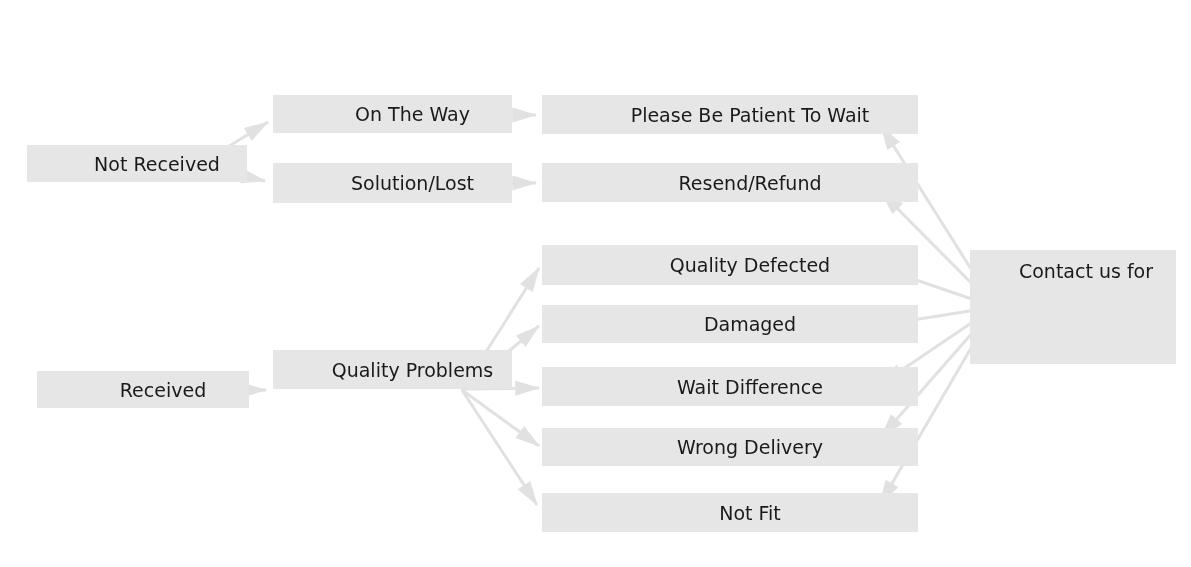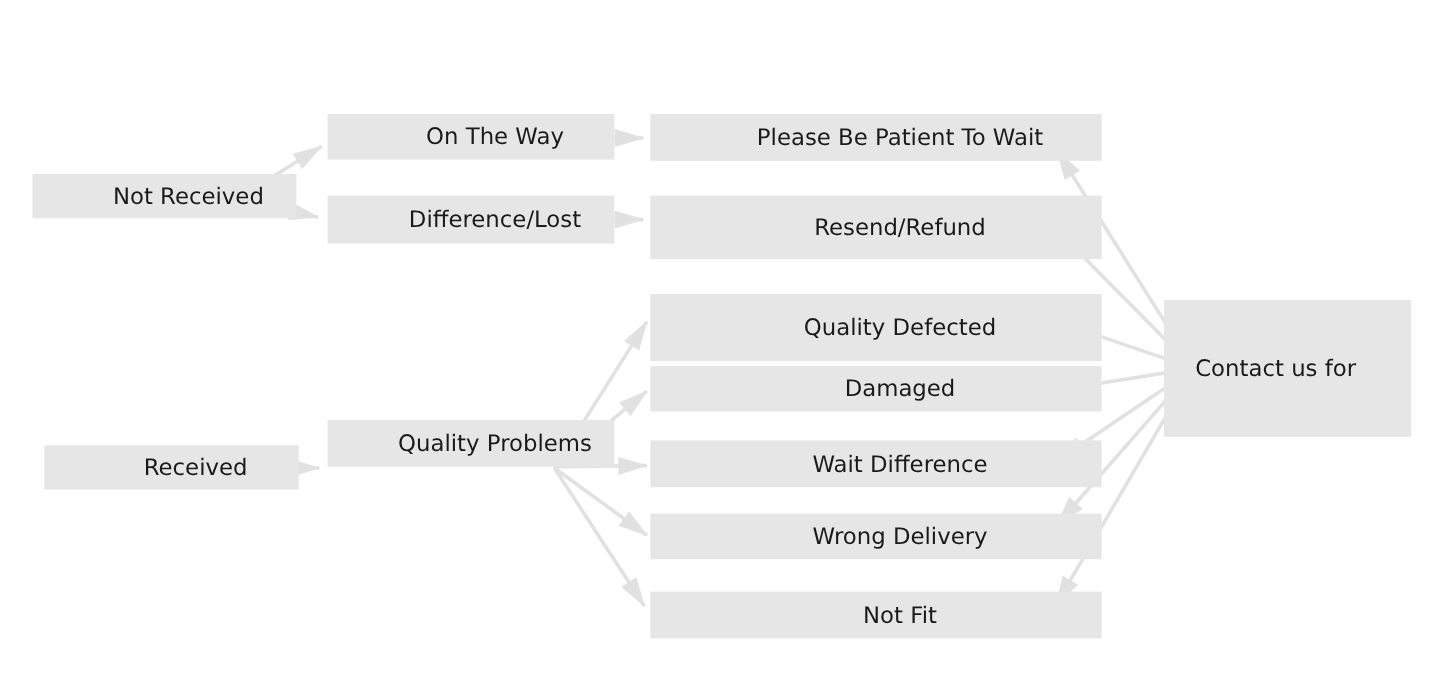--- a/index.html
+++ b/index.html
@@ -25,31 +25,31 @@
     font-size:19px;
     display:flex;align-items:center;justify-content:center;
     text-align:center;
     white-space:nowrap;
     padding-left:40px;
   }
   #n-not-received   {left:27px;  top:145px; width:180px; height:37px;}
   #n-on-the-way     {left:273px; top:95px;  width:199px; height:38px;}
   #n-returened-lost {left:273px; top:163px; width:199px; height:40px;}
   #n-please-wait    {left:542px; top:95px;  width:336px; height:39px;}
-  #n-resend-refund  {left:542px; top:163px; width:336px; height:53px;text-align:center;}
-  #n-quality-defected{left:542px;top:245px; width:336px; height:56px;}
+  #n-resend-refund  {left:542px; top:163px; width:336px; height:39px;text-align:center;}
+  #n-quality-defected{left:542px;top:245px; width:336px; height:40px;}
   #n-damaged        {left:542px; top:305px; width:336px; height:38px;}
   #n-color-difference{left:542px;top:367px; width:336px; height:39px;}
   #n-wrong-delivery {left:542px; top:428px; width:336px; height:38px;}
   #n-not-fit        {left:542px; top:493px; width:336px; height:39px;}
   #n-received       {left:37px;  top:371px; width:172px; height:37px;}
   #n-quality-problems{left:273px;top:350px; width:199px; height:39px;}
   #n-contact{
     left:970px; top:250px; width:206px; height:114px;
-    flex-direction:column;align-items:flex-start;justify-content:center;
+    flex-direction:row;align-items:flex-start;justify-content:center;
     padding-left:26px;width:180px;
     line-height:42px;text-align:left;
   }
 </style>
 </head>
 <body>
 
 <div class="stage">
 
   <svg class="arrows" viewBox="0 0 1191 567" xmlns="http://www.w3.org/2000/svg">
@@ -76,21 +76,21 @@
     <line x1="995" y1="307" x2="881" y2="192" marker-end="url(#ah)"></line>
     <line x1="995" y1="307" x2="881" y2="268" marker-end="url(#ah)"></line>
     <line x1="995" y1="307" x2="881" y2="325" marker-end="url(#ah)"></line>
     <line x1="995" y1="307" x2="881" y2="384" marker-end="url(#ah)"></line>
     <line x1="995" y1="307" x2="881" y2="437" marker-end="url(#ah)"></line>
     <line x1="995" y1="307" x2="880" y2="504" marker-end="url(#ah)"></line>
   </svg>
 
   <div class="node" id="n-not-received">Not Received</div>
   <div class="node" id="n-on-the-way">On The Way</div>
-  <div class="node" id="n-returened-lost">Difference/Lost</div>
+  <div class="node" id="n-returened-lost">Solution/Lost</div>
   <div class="node" id="n-please-wait">Please Be Patient To Wait</div>
   <div class="node" id="n-resend-refund">Resend/Refund</div>
   <div class="node" id="n-quality-defected">Quality Defected</div>
   <div class="node" id="n-damaged">Damaged</div>
   <div class="node" id="n-color-difference">Wait Difference</div>
   <div class="node" id="n-wrong-delivery">Wrong Delivery</div>
   <div class="node" id="n-not-fit">Not Fit</div>
   <div class="node" id="n-received">Received</div>
   <div class="node" id="n-quality-problems">Quality Problems</div>
 

